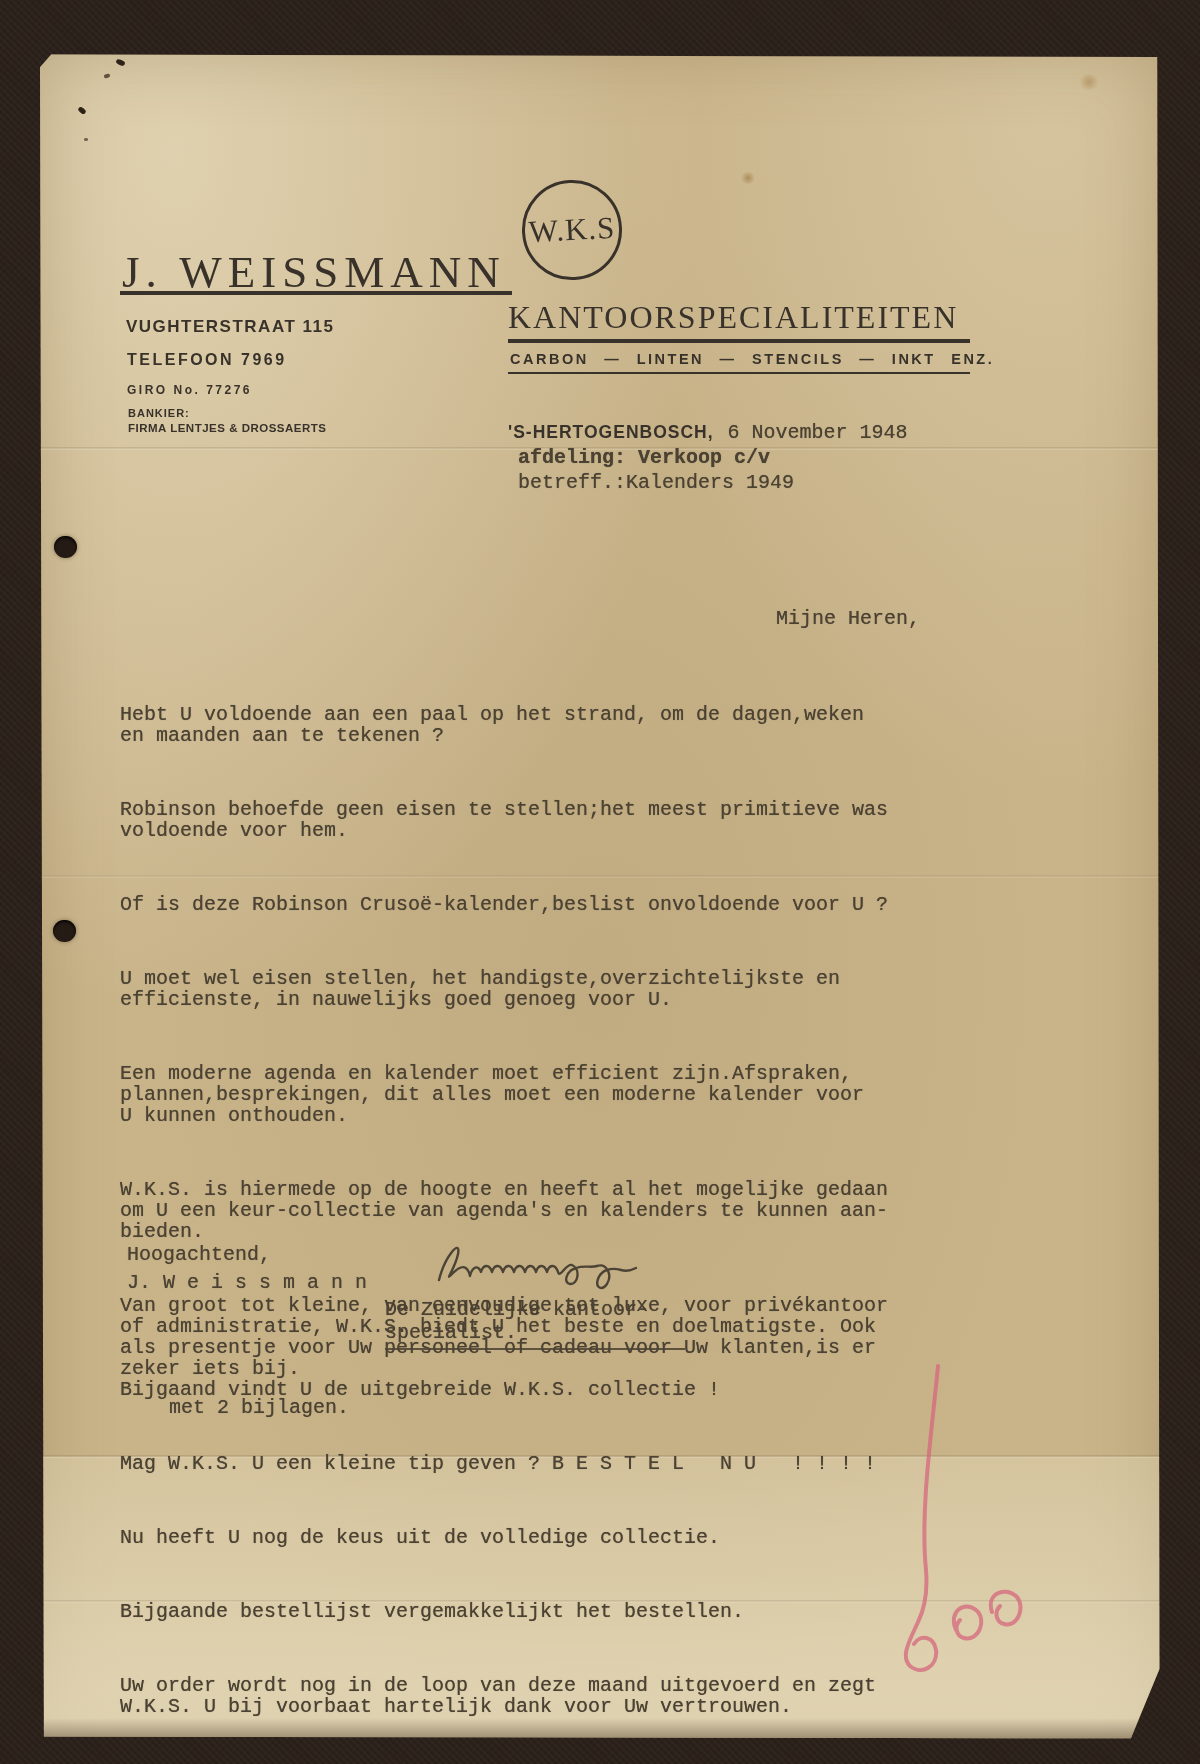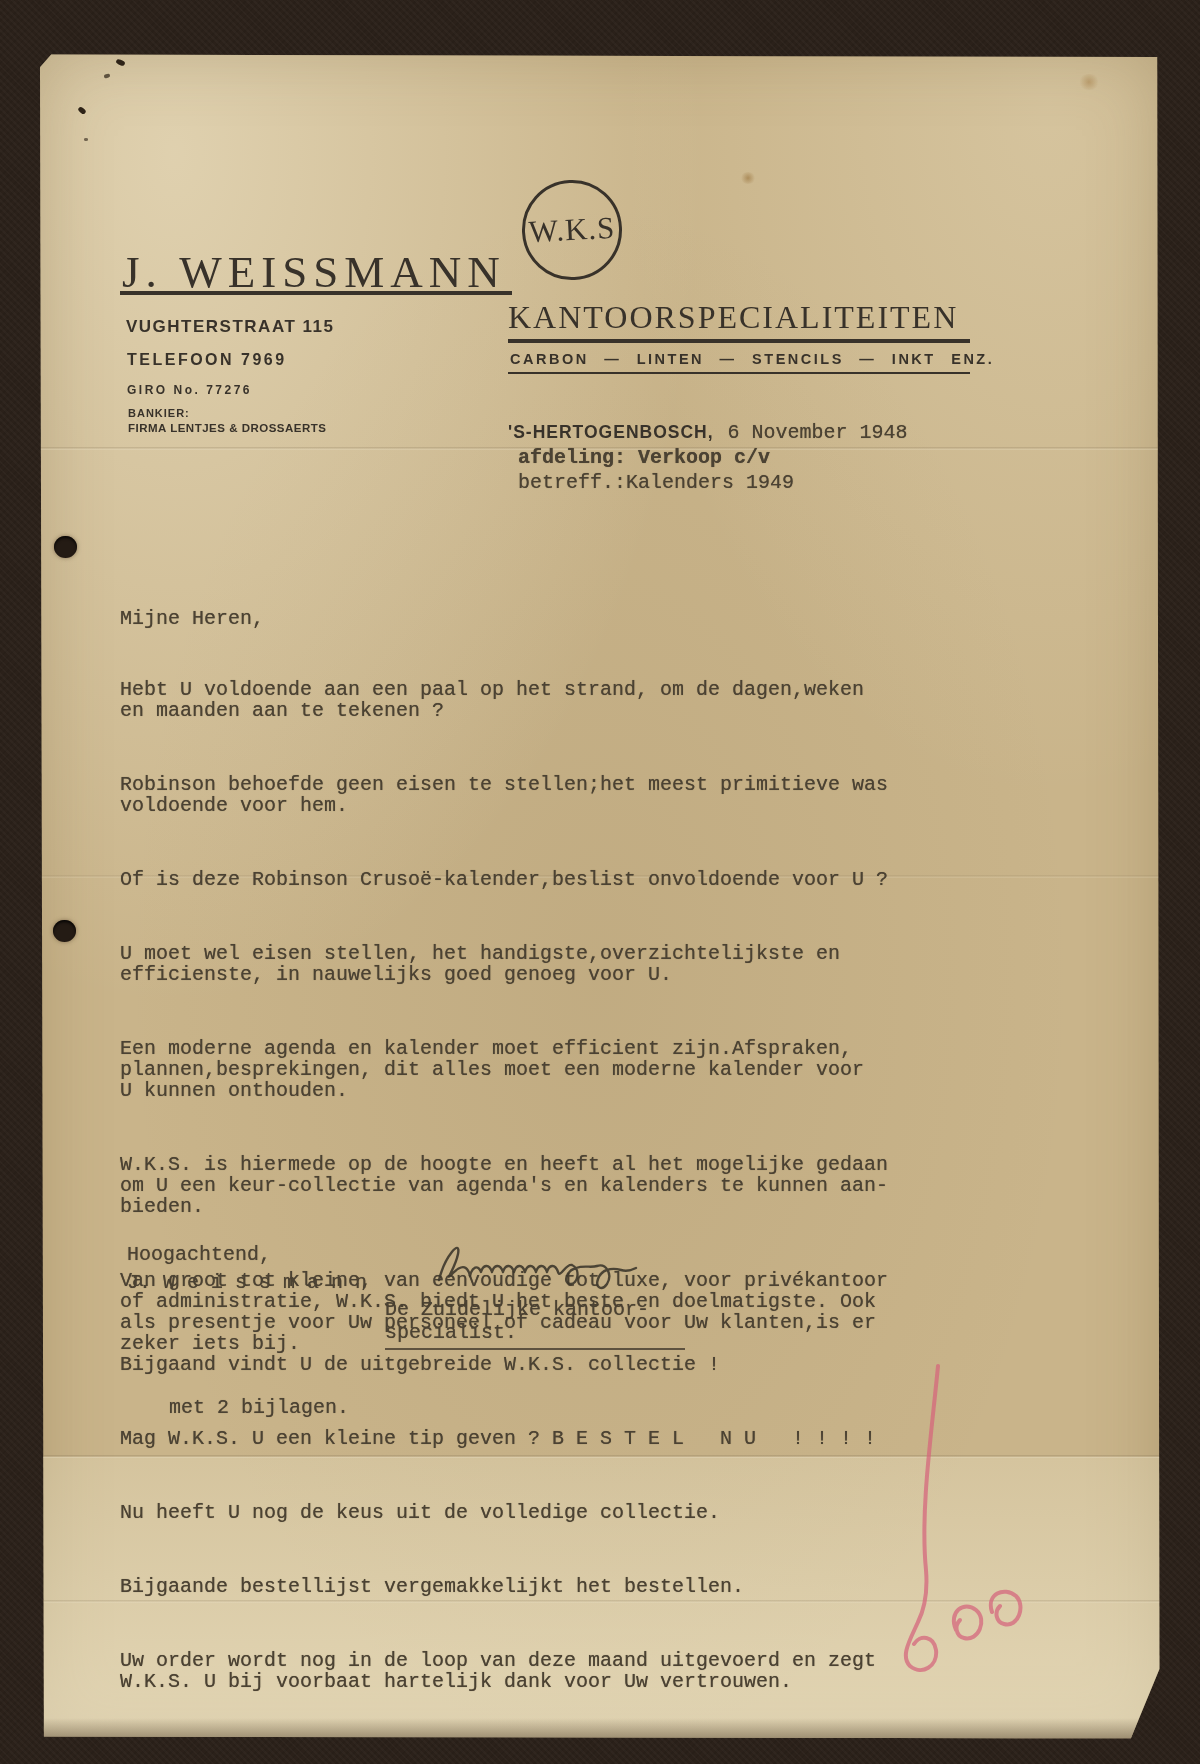--- a/index.html
+++ b/index.html
@@ -73,21 +73,21 @@
   .typed-date{font-size:20px;}
   .ref-line{left:478px; font-size:20px; line-height:25px;}
   .addr{color:var(--ink); font-weight:bold; white-space:pre;}
   .addr-street{left:86px; top:265px; font-size:17px; letter-spacing:1.5px;}
   .addr-tel{left:87px; top:299px; font-size:16px; letter-spacing:2.5px;}
   .addr-giro{left:87px; top:331px; font-size:12px; letter-spacing:2.5px;}
   .addr-bank-label{left:88px; top:355px; font-size:11px; letter-spacing:1px;}
   .addr-bank-name{left:88px; top:370px; font-size:11.5px; letter-spacing:0.5px;}
   
   .letter-body{left:80px; top:514px; width:800px; font-size:20px; line-height:21px;}
-  .letter-body .salutation{margin-bottom:8px;}
+  .letter-body .salutation{margin-bottom:33px;text-align:right;}
   .letter-body p{margin-bottom:11px;}
   
   .valediction{left:87px; top:1191px; font-size:20px;}
   .typed-name{left:87px; top:1219px; font-size:20px;}
   .signature{left:385px; top:1176px;}
   .tagline{left:345px; top:1246px; font-size:20px; line-height:23px;}
   .tagline-rule{left:345px; top:1296px; width:300px; border-top:2.2px solid var(--type); opacity:0.85;}
   .enclosures{left:87px; top:1344px; font-size:20px;margin-left:42px;}
   
   .punch-hole{width:23px;height:22px;border-radius:50%;

